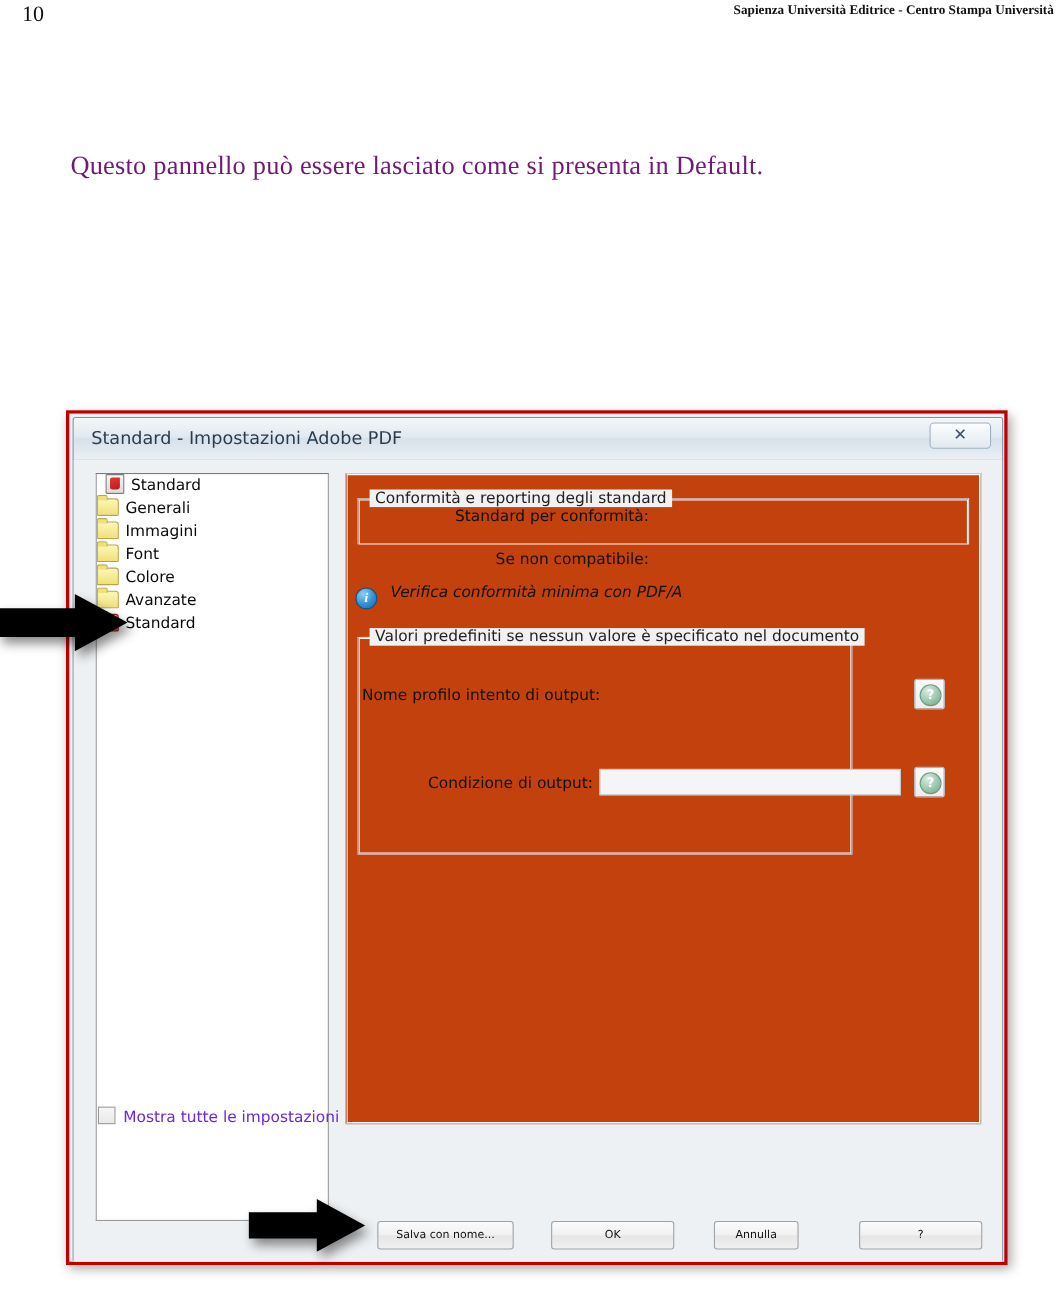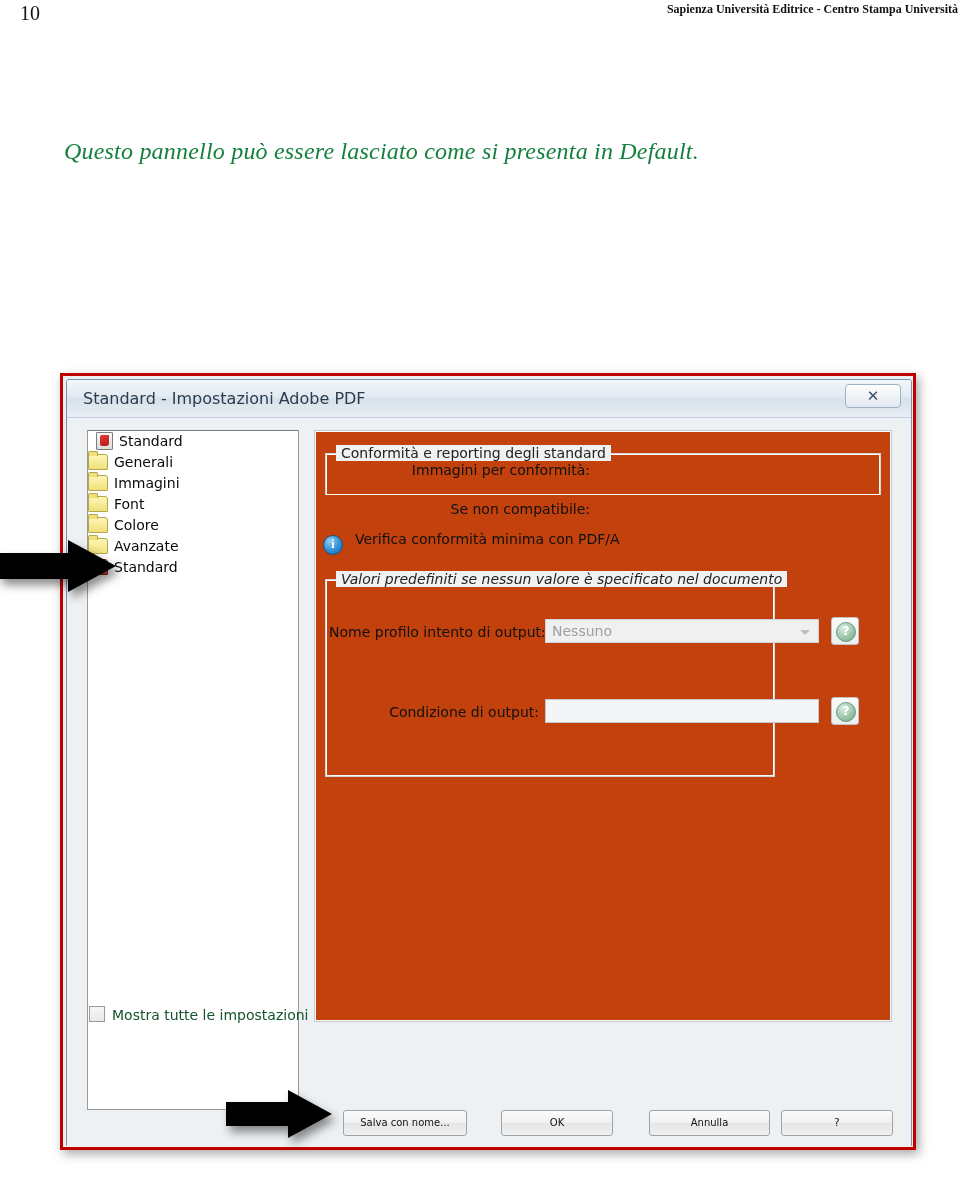--- a/index.html
+++ b/index.html
@@ -38,23 +38,22 @@
     font-weight: bold;
   }
 
   
   .body-text {
     position: absolute;
     left: 64px; top: 138px;
     width: 860px;
     font-family: "Liberation Serif", serif;
     font-size: 24px;
-    color: #15803d;
+    color: #701a75;
     letter-spacing: .2px;
-    font-style: italic;
   }
 
   
   .shot-frame {
     position: absolute;
     left: 60px; top: 373px;
     width: 856px;
     height: 777px;
     border: 3px solid #c00000;
     box-sizing: border-box;
@@ -200,21 +199,21 @@
     width:9px; height:11px;
     background: linear-gradient(160deg,#e53935 0%,#b71c1c 100%);
     border-radius: 2px 0 3px 2px;
   }
 
   
   .checkbox-row {
     position: absolute;
     left: 22px; top: 588px;
     font-size: 14px;
-    color: #14532d;
+    color: #6d28d9;
     white-space: nowrap;
     font-family: "DejaVu Sans", sans-serif;
   }
   .cb-box {
     display: inline-block;
     width: 14px; height: 14px;
     vertical-align: -2px;
     margin-right: 7px;
     background: linear-gradient(180deg,#f6f6f6,#e9e9e9);
     border: 1px solid #9a9a9a;
@@ -242,21 +241,21 @@
     position: absolute;
     top: -9px; left: 10px;
     background: #eff1f2;
     padding: 0 5px;
     font-size: 14px;
     color: #222;
     white-space: nowrap;
     font-family: "DejaVu Sans", sans-serif;
   }
   #group-conformity { left: 10px; top: 22px; width: 556px; height: 42px; border-bottom: none; }
-  #group-defaults   { left: 10px; top: 148px; width: 450px; height: 198px; font-style: italic; }
+  #group-defaults   { left: 10px; top: 148px; width: 450px; height: 198px; }
 
   .field-label {
     position: absolute;
     font-size: 14px;
     color: #111;
     white-space: nowrap;
     text-align: right;
     font-family: "DejaVu Sans", sans-serif;
   }
   .combo, .textbox {
@@ -293,20 +292,21 @@
   }
   .arrow-dn.dim { border-top-color: #b9bfc5; }
 
   .info-row {
     position: absolute;
     left: 8px; top: 100px;
     font-size: 14px;
     color: #111;
     white-space: nowrap;
     font-family: "DejaVu Sans", sans-serif;
+    font-style: italic;
   }
   .ico-info {
     display: inline-block;
     width: 18px; height: 18px;
     border-radius: 50%;
     vertical-align: -4px;
     margin-right: 12px;
     background: radial-gradient(circle at 35% 28%, #8fd0f5 0%, #2f8fd8 55%, #1665a8 100%);
     border: 1px solid #15557f;
     color: #fff;
@@ -350,21 +350,21 @@
     background: linear-gradient(180deg,#fbfbfb 0%, #f1f1f1 48%, #e6e6e6 52%, #f0f0f0 100%);
     font-size: 10px;
     line-height: 24px;
     text-align: center;
     color: #111;
     white-space: nowrap;
     font-family: "DejaVu Sans", sans-serif;
   }
   #btn-saveas { left: 276px; top: 692px; width: 124px; }
   #btn-ok     { left: 434px; top: 692px; width: 112px; }
-  #btn-cancel { left: 582px; top: 692px; width: 121px; }
+  #btn-cancel { left: 582px; top: 692px; width: 77px; }
   #btn-help   { left: 714px; top: 692px; width: 112px; }
 
   
   .pointer {
     position: absolute;
     filter: drop-shadow(4px 6px 5px rgba(0,0,0,.45));
   }
   #pointer-tree   { left: -2px;  top: 540px; }
   #pointer-saveas { left: 226px; top: 1090px; }
 </style>
@@ -416,37 +416,33 @@
       <div class="checkbox-row">
         <span class="cb-box"></span><span>Mostra tutte le impostazioni</span>
       </div>
 
       <div class="right-pane">
 
         <div class="group" id="group-conformity">
           <div class="group-title">Conformità e reporting degli standard</div>
         </div>
 
-        <div class="field-label" style="left:60px; top:31px; width:215px;">Immagini per conformità:</div>
+        <div class="field-label" style="left:60px; top:31px; width:215px;">Standard per conformità:</div>
 
         <div class="field-label" style="left:60px; top:70px; width:215px;text-align:right;">Se non compatibile:</div>
 
         <div class="info-row">
           <span class="ico-info">i</span><span>Verifica conformità minima con PDF/A</span>
         </div>
 
         <div class="group" id="group-defaults">
           <div class="group-title">Valori predefiniti se nessun valore è specificato nel documento</div>
         </div>
 
         <div class="field-label" style="left:14px; top:193px; width:210px;">Nome profilo intento di output:</div>
-        <div class="combo disabled" style="left:230px; top:188px; width:274px;">
-          <span>Nessuno</span>
-          <span class="arrow-dn dim"></span>
-        </div>
         <div class="help-btn" style="left:516px; top:186px;">
           <span class="ico-help">?</span>
         </div>
 
         <div class="field-label" style="left:14px; top:273px; width:210px;">Condizione di output:</div>
         <div class="textbox" style="left:230px; top:268px; width:274px;">
           <span></span>
         </div>
         <div class="help-btn" style="left:516px; top:266px;">
           <span class="ico-help">?</span>

